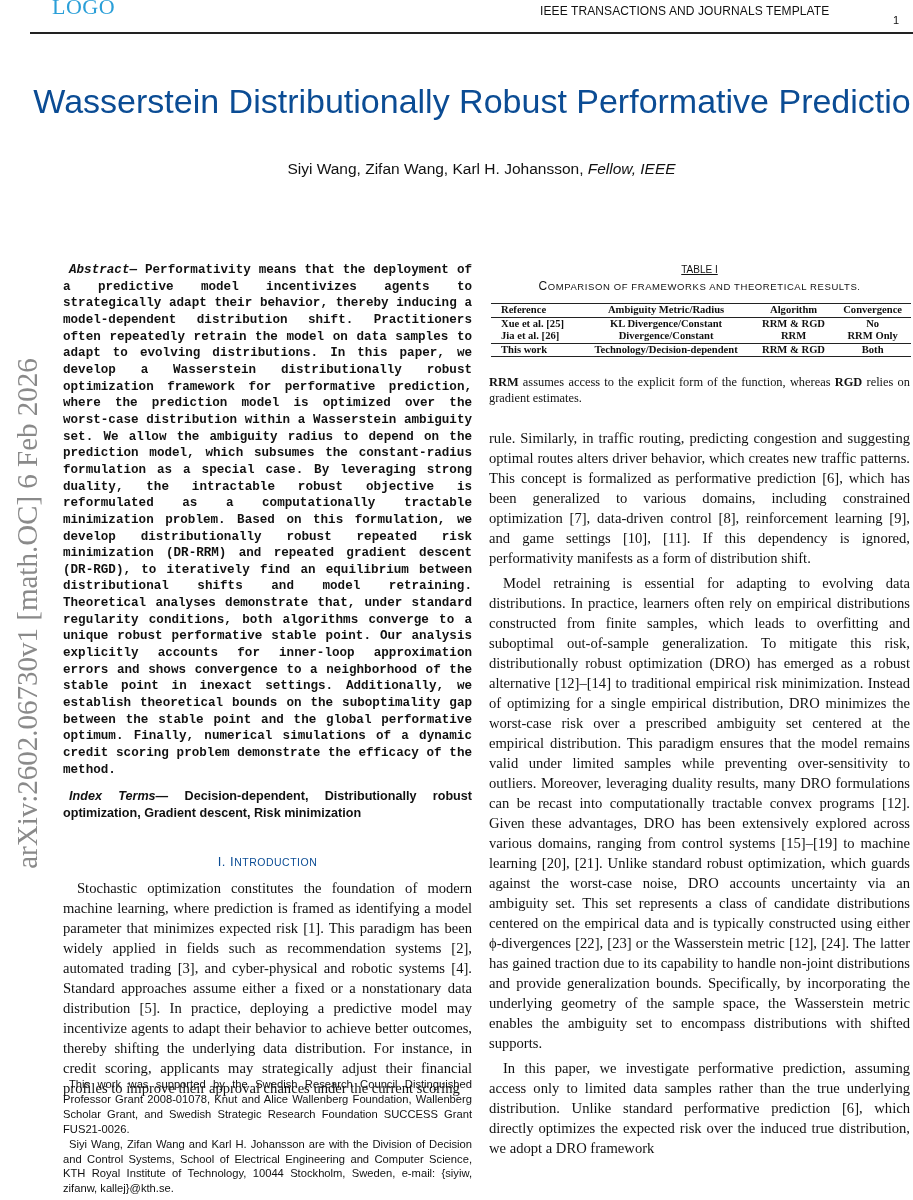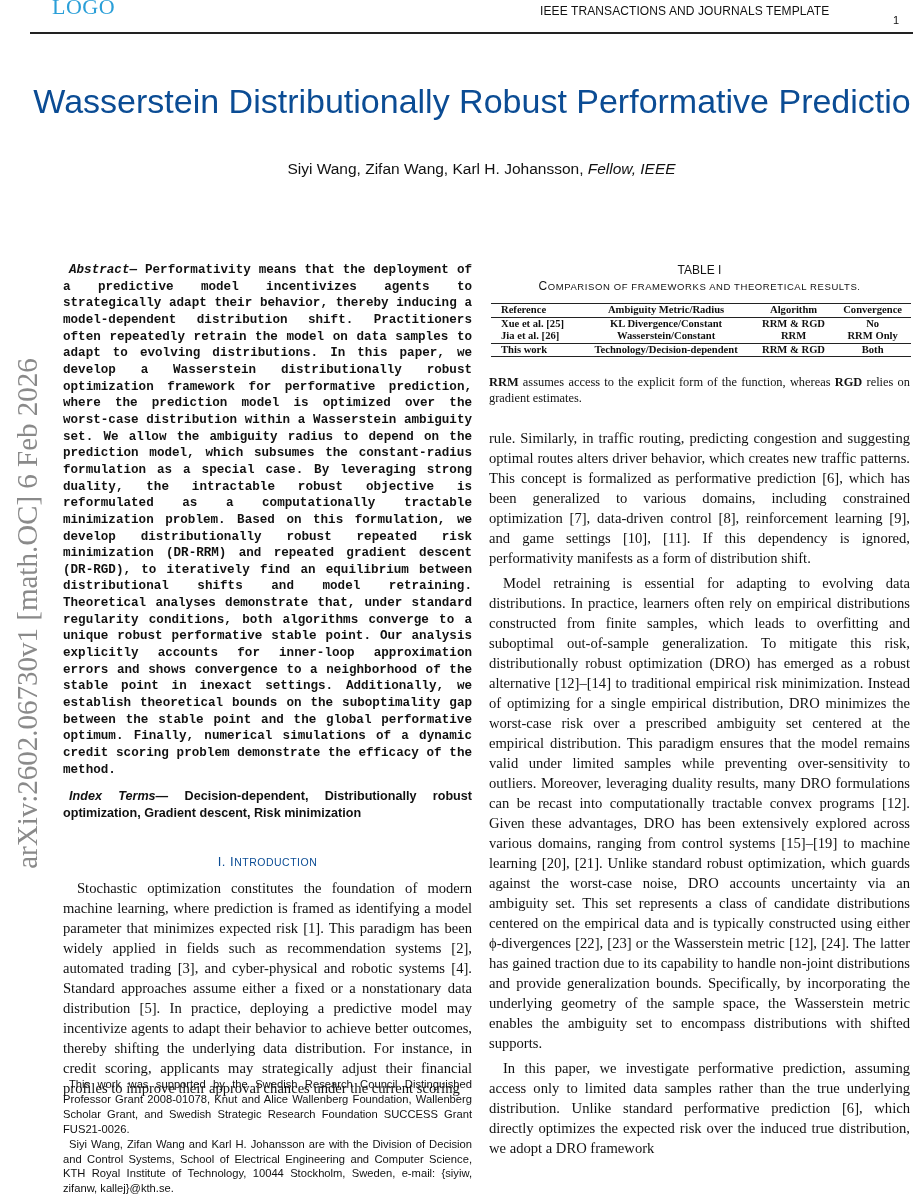--- a/index.html
+++ b/index.html
@@ -21,21 +21,21 @@
   .index-terms { font-family: "Liberation Sans", sans-serif; font-weight: bold; font-size: 12.6px; line-height: 16.65px; text-align: justify; text-indent: 6px; margin: 10px 0 0 0; }
 
   .section-heading { font-family: "Liberation Sans", sans-serif; font-size: 13px; color: #0b4c94; text-align: center; margin: 32px 0 9px 0; letter-spacing: 0.5px; }
   .section-heading .sc { font-size: 10.5px; }
 
   .body-text { font-family: "Liberation Serif", serif; font-size: 14.6px; line-height: 20px; text-align: justify; text-indent: 14px; margin: 0; }
   .footnotes { position: absolute; left: 63px; top: 1077px; width: 409px; font-family: "Liberation Sans", sans-serif; font-size: 11.2px; line-height: 14.9px; text-align: justify; }
   .footnotes p { margin: 0; text-indent: 6px; }
 
   .table-caption { text-align: center; font-family: "Liberation Sans", sans-serif; font-size: 12px; line-height: 16px; margin-top: 0; }
-  .table-caption .label { display: block; font-size: 12px; }
+  .table-caption .label { display: block; font-size: 10px; text-decoration: underline; }
   .table-caption .desc { display: block; font-size: 12px; letter-spacing: 0.6px; }
   .table-caption .desc .sm { font-size: 9.5px; }
   table.cmp { width: 420px; margin: 8px 0 0 2px; border-collapse: collapse; font-family: "Liberation Serif", serif; font-size: 10.6px; line-height: 12.5px; }
   table.cmp th, table.cmp td { font-weight: bold; padding: 0 4px; text-align: center; white-space: nowrap; }
   table.cmp th:first-child, table.cmp td:first-child { text-align: left; padding-left: 10px; }
   table.cmp thead tr { border-top: 1.2px solid #222; border-bottom: 1px solid #222; }
   table.cmp tbody tr.last { border-top: 1px solid #222; border-bottom: 1.2px solid #222; }
   table.cmp tr.last td:first-child { font-weight: bold; }
   .table-note { font-family: "Liberation Serif", serif; font-size: 12.4px; line-height: 16px; margin: 17px 0 0 0; text-align: justify; }
   .table-note b { font-weight: bold; }
@@ -90,21 +90,21 @@
     </thead>
     <tbody>
       <tr>
         <td>Xue et al. [25]</td>
         <td>KL Divergence/Constant</td>
         <td>RRM &amp; RGD</td>
         <td>No</td>
       </tr>
       <tr>
         <td>Jia et al. [26]</td>
-        <td>Wasserstein/Constant</td>
+        <td>Divergence/Constant</td>
         <td>RRM</td>
         <td>RRM Only</td>
       </tr>
       <tr class="last">
         <td>This work</td>
         <td>Technology/Decision-dependent</td>
         <td>RRM &amp; RGD</td>
         <td>Both</td>
       </tr>
     </tbody>

